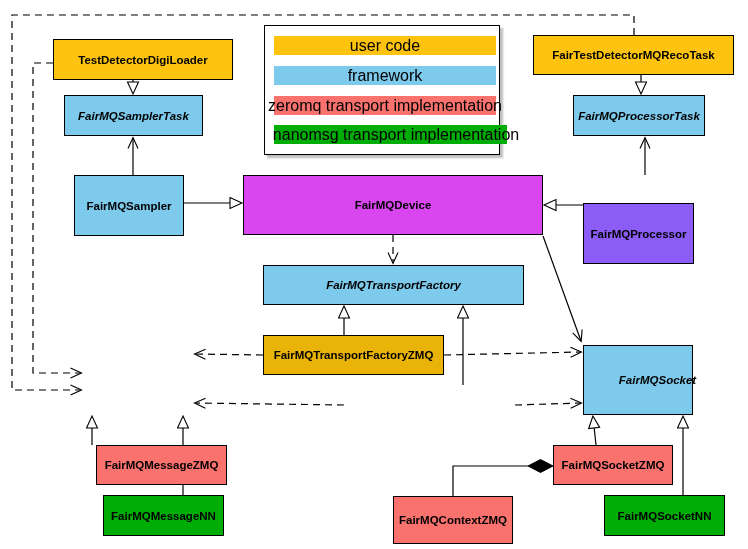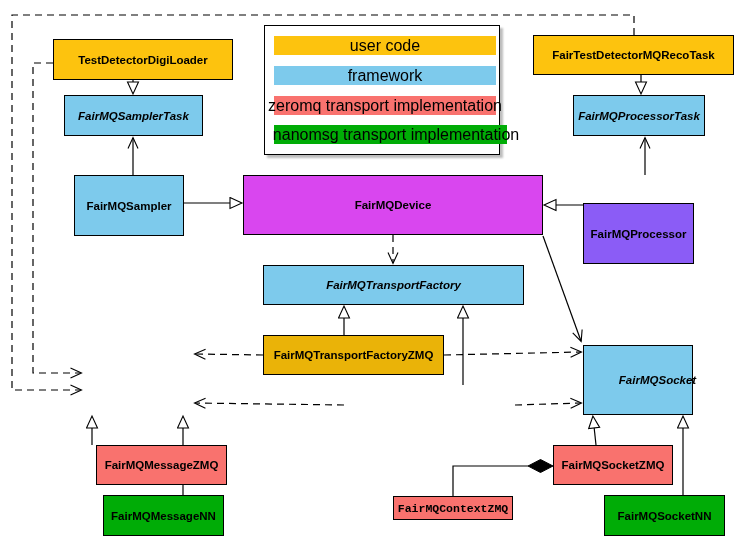--- a/index.html
+++ b/index.html
@@ -20,21 +20,21 @@
   .n-sampler{left:74px;top:175px;width:110px;height:61px;}
   .n-device{left:243px;top:175px;width:300px;height:60px;}
   .n-processor{left:583px;top:175px;width:111px;height:61px;}
   .n-tf{left:263px;top:265px;width:261px;height:40px;}
   .n-tfzmq{left:263px;top:335px;width:181px;height:40px;}
   .n-tfnn{left:344px;top:385px;width:171px;height:41px;}
   .n-message{left:83px;top:344px;width:110px;height:71px;}
   .n-socket{left:583px;top:345px;width:110px;height:70px;padding-left:39px;}
   .n-messagezmq{left:49px;top:445px;width:131px;height:40px;margin-left:47px;}
   .n-messagenn{left:103px;top:495px;width:121px;height:41px;}
-  .n-contextzmq{left:393px;top:496px;width:120px;height:24px;font-family:Liberation Mono, monospace;}
+  .n-contextzmq{left:393px;top:496px;width:120px;height:48px;}
   .n-socketzmq{left:553px;top:445px;width:120px;height:40px;}
   .n-socketnn{left:604px;top:495px;width:121px;height:41px;}
   
   .legend{position:absolute;z-index:1;left:264px;top:25px;width:236px;height:130px;
           background:#fff;border:1.5px solid #000;box-sizing:border-box;
           box-shadow:3px 3px 2px #bdbdbd;}
   .sw{position:absolute;left:9px;width:222px;height:19px;display:flex;align-items:center;
       justify-content:center;font-size:16px;font-weight:400;color:#000;white-space:nowrap;}
   .sw1{top:10px;} .sw2{top:40px;} .sw3{top:70px;} .sw4{top:99px;}
 </style>

